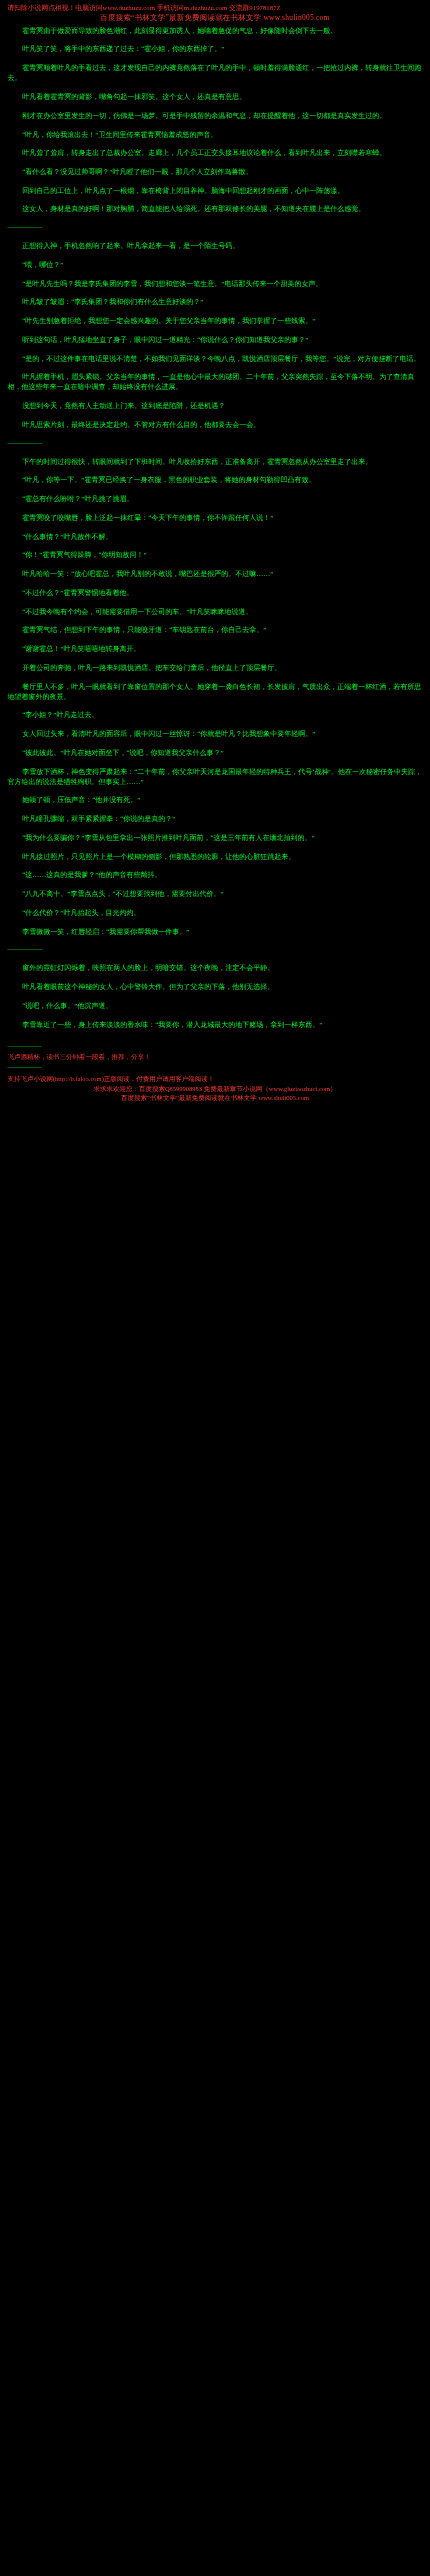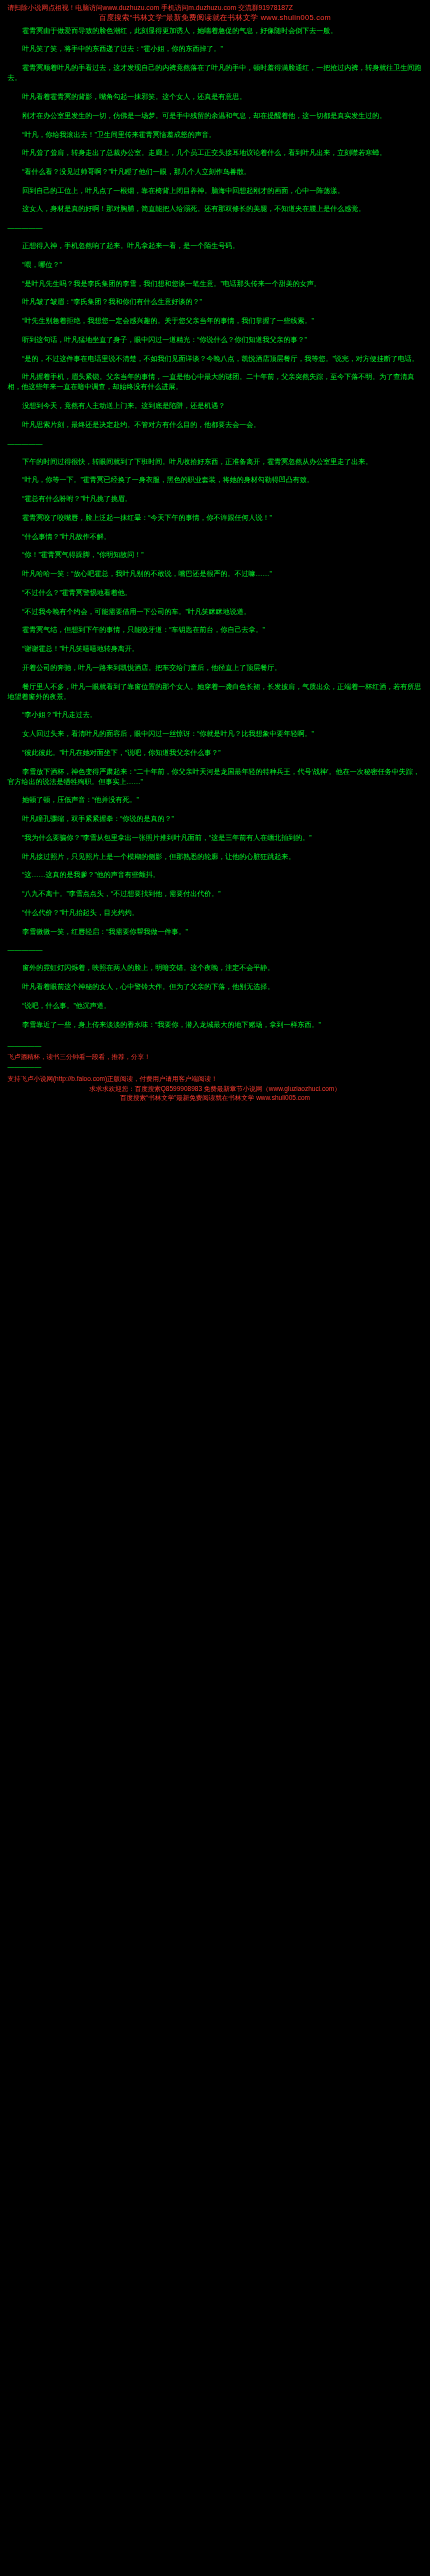--- a/index.html
+++ b/index.html
@@ -14,20 +14,21 @@
     font-size: 6.8px;
     line-height: 1.35;
   }
   .page {
     width: 430px;
     min-height: 2576px;
     background: #000000;
     box-sizing: border-box;
     padding: 2.5px 7.4px 6.1px 7.4px;
     position: relative;
+    font-family: Liberation Serif, serif;
   }
   .topline {
     color: #ff3b30;
     font-size: 6.8px;
     line-height: 1.4;
     margin: 0 0 1.2px 0;
     white-space: nowrap;
     overflow: hidden;
   }
   .site-header {

